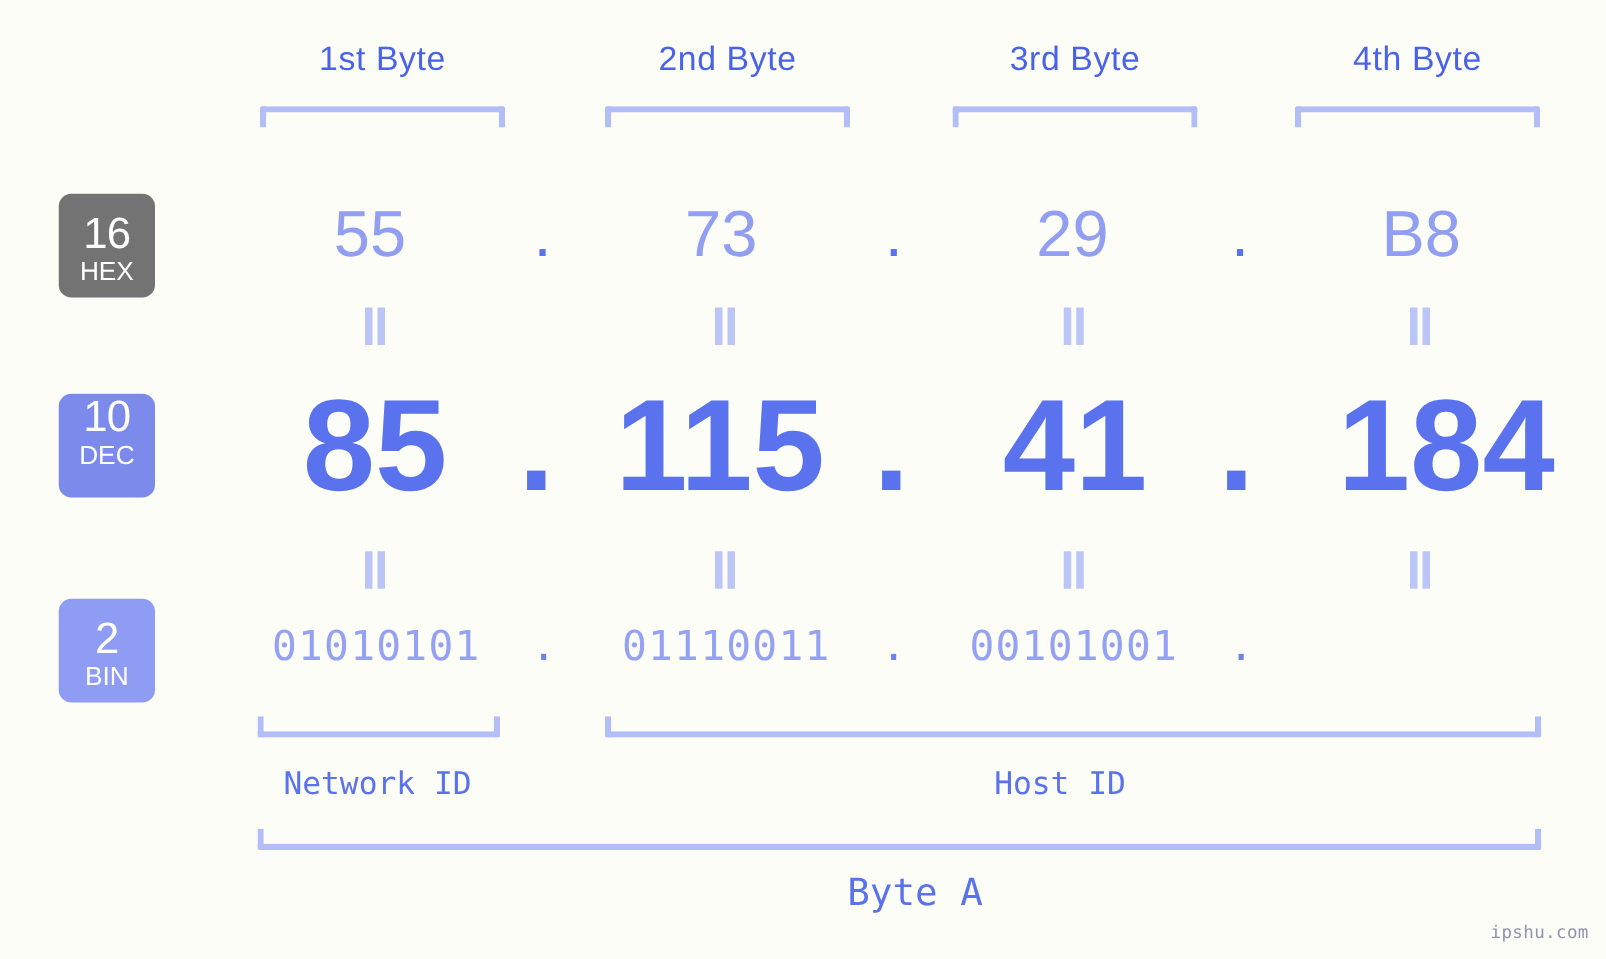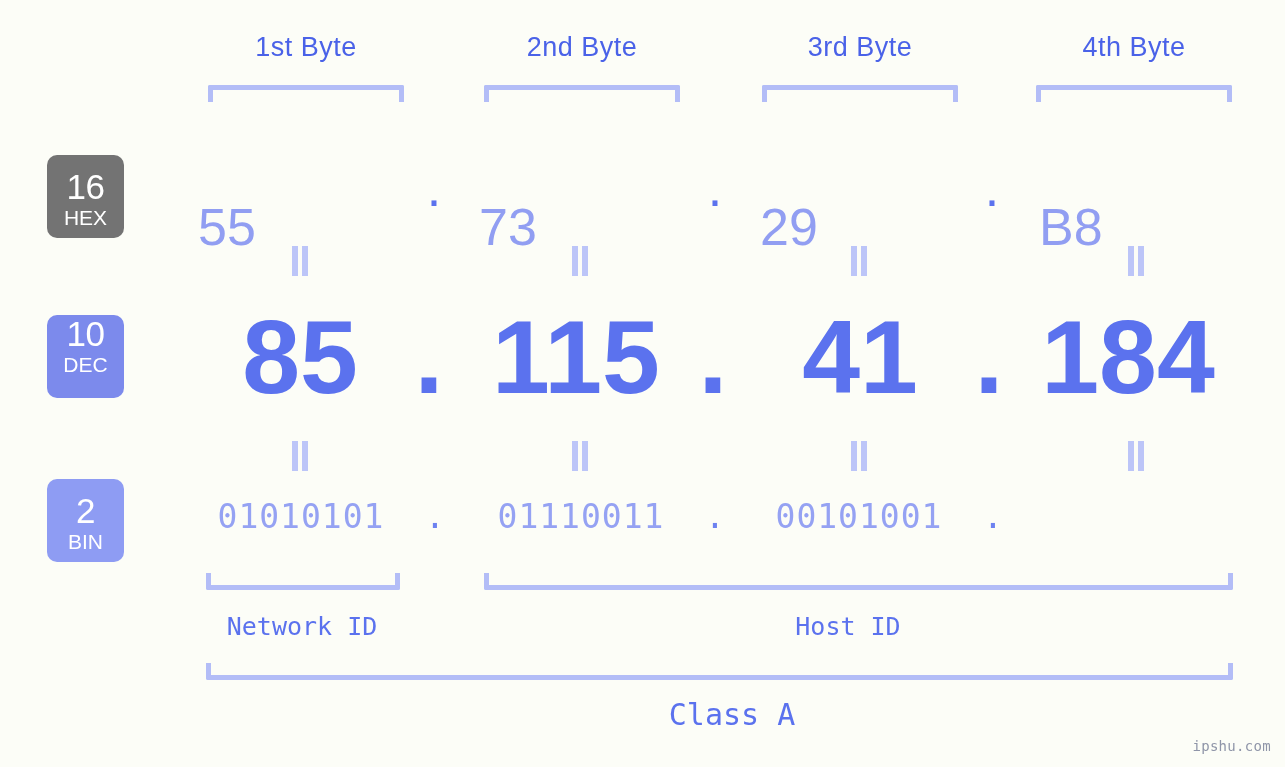--- a/index.html
+++ b/index.html
@@ -80,27 +80,26 @@
     letter-spacing: 0px;
   }
   #badge-hex { top: 155px; height: 83px; padding-top: 13px; background: #737373; }
   #badge-dec { top: 315px; height: 83px; background: #7c8aec; }
   #badge-bin { top: 479px; height: 83px; padding-top: 13px; background: #8e9cf3; }
 
   
   .hex-val {
     position: absolute;
     top: 158px;
-    text-align: left;
+    text-align: center;
     font-size: 52px;
     line-height: 60px;
     color: #919ef2;
     font-family: "Liberation Sans", sans-serif;
     white-space: nowrap;
-    margin-top: 39px;
   }
   .hex-dot {
     position: absolute;
     top: 158px;
     width: 30px;
     text-align: center;
     font-size: 52px;
     line-height: 60px;
     color: #5b72ee;
     font-family: "Liberation Sans", sans-serif;
@@ -255,21 +254,21 @@
     <i class="a"></i>
       <i class="b"></i>
   </div>
 
   <div class="dec-val" style="left:202px; width:196px;">85</div>
   <div class="dec-dot" style="left:409px;">.</div>
   <div class="dec-val" style="left:451px; width:250px;">115</div>
   <div class="dec-dot" style="left:693px;">.</div>
   <div class="dec-val" style="left:762px; width:196px;">41</div>
   <div class="dec-dot" style="left:969px;">.</div>
-  <div class="dec-val" style="left:1003px; width:250px;">184</div>
+  <div class="dec-val" style="left:1032px; width:250px;">184</div>
 
   <div class="eq" style="left:289px; top:441px;">
     <i class="a"></i>
       <i class="b"></i>
   </div>
   <div class="eq" style="left:569px; top:441px;">
     <i class="a"></i>
       <i class="b"></i>
   </div>
   <div class="eq" style="left:848px; top:441px;">
@@ -288,17 +287,17 @@
   <div class="bin-val" style="left:761px; width:196px;">00101001</div>
   <div class="bin-dot" style="left:978px;">.</div>
 
   <div class="bracket bracket-up" style="left:206px; top:573px; width:194px;"></div>
   <div class="bracket bracket-up" style="left:484px; top:573px; width:749px;"></div>
 
   <div class="id-label" style="left:204px; width:196px;">Network ID</div>
   <div class="id-label" style="left:750px; width:196px;">Host ID</div>
 
   <div class="bracket bracket-up" style="left:206px; top:663px; width:1027px;"></div>
-  <div class="class-label" style="left:607px; width:250px;">Class A</div>
+  <div class="class-label" style="left:607px; width:250px;">Byte A</div>
 
   <div id="watermark">ipshu.com</div>
 
 </div>
 
 </body></html>

